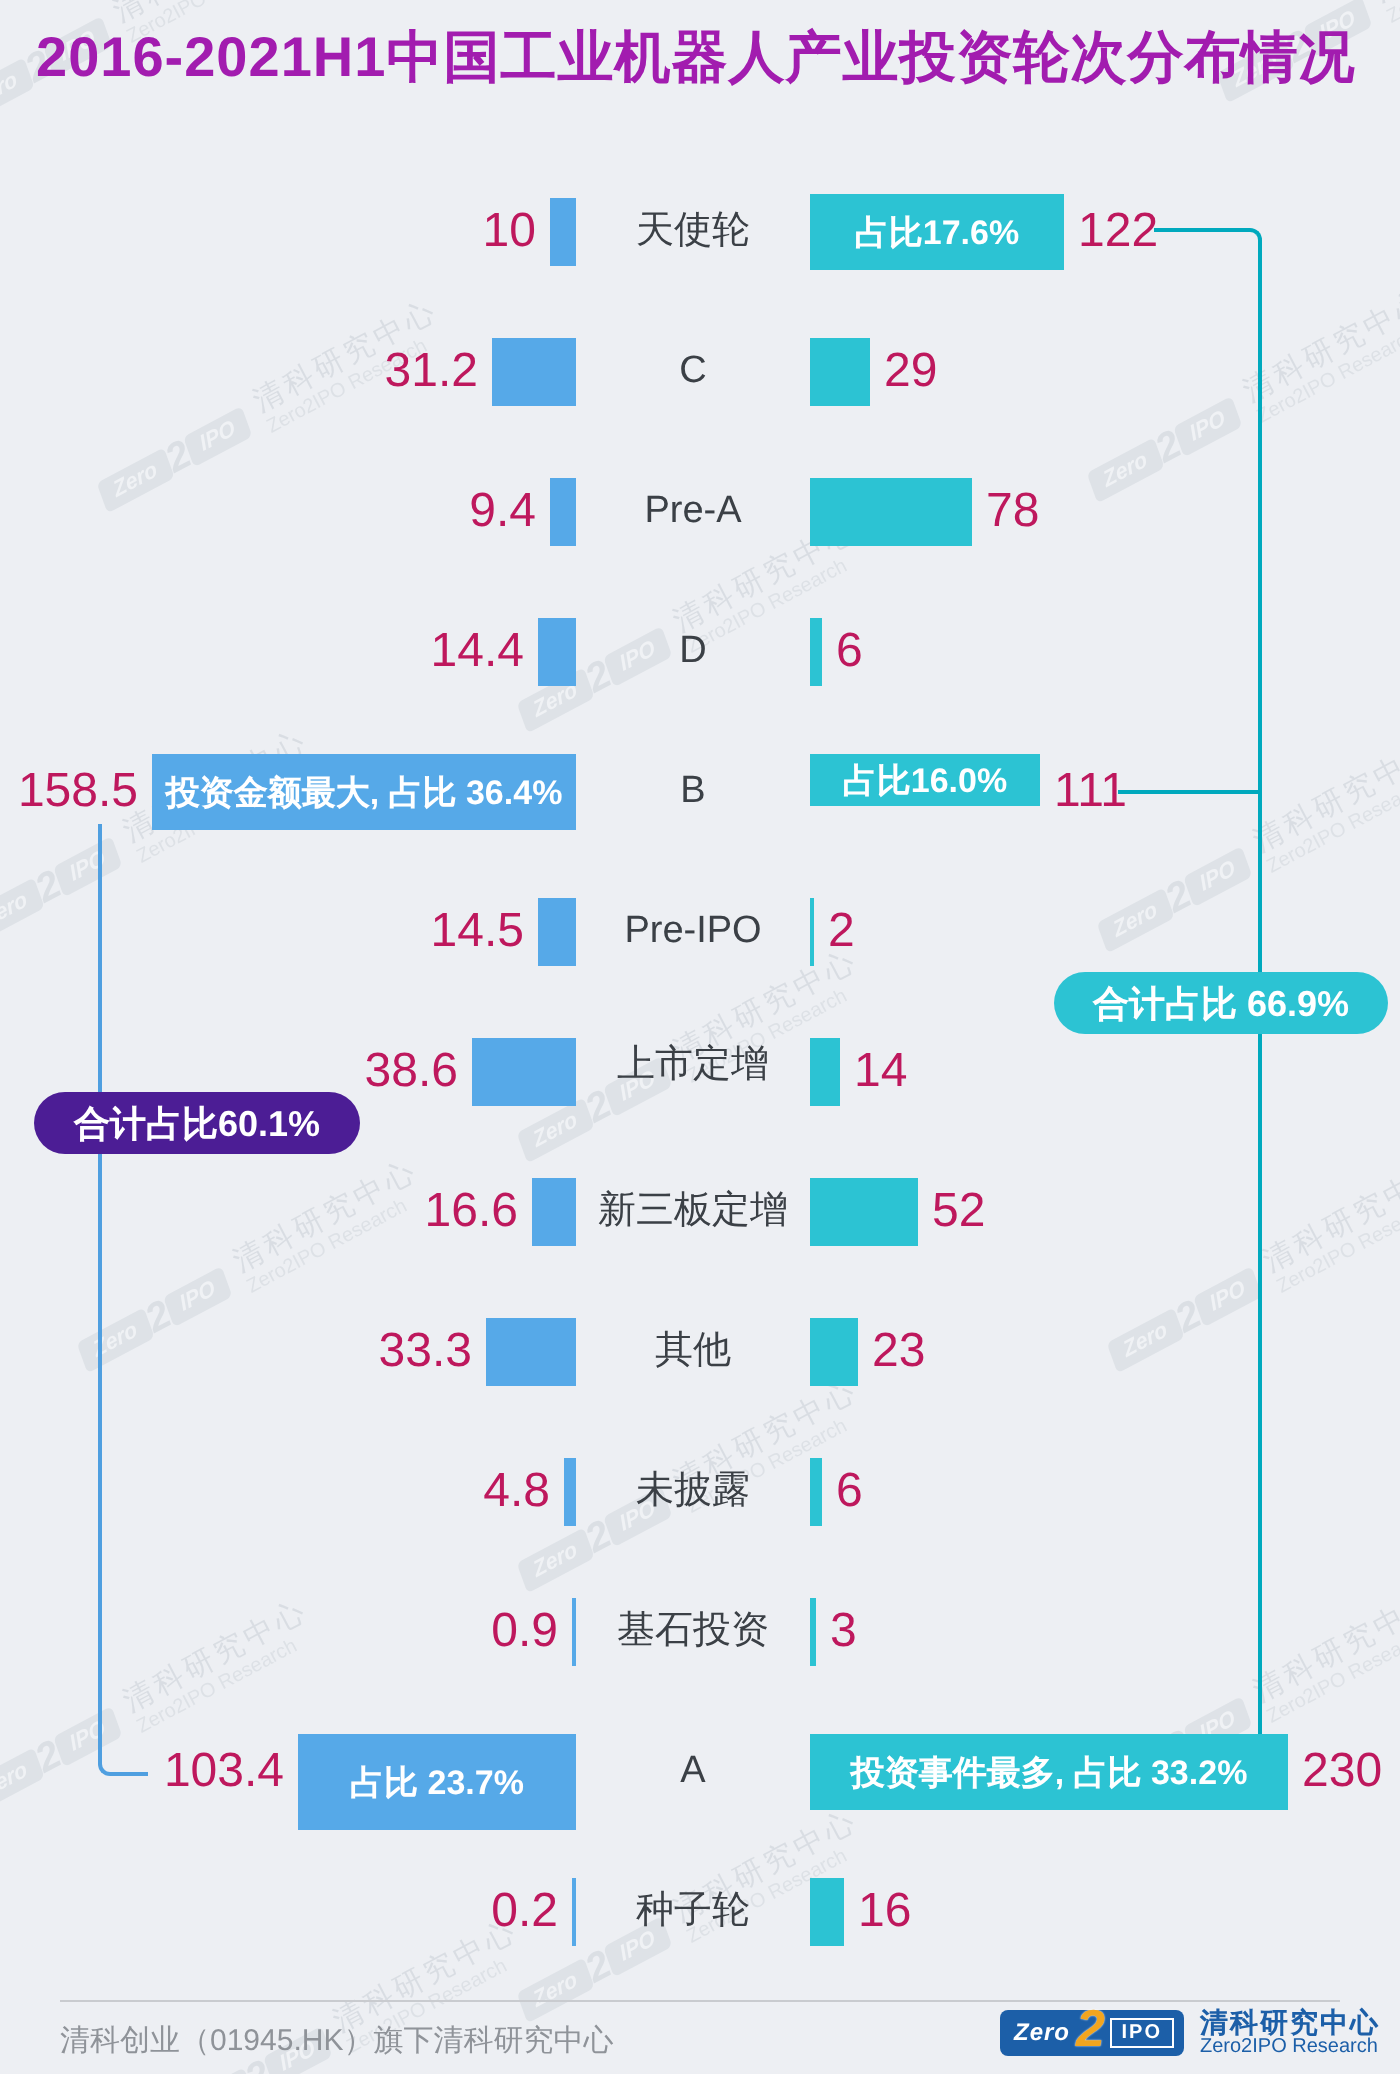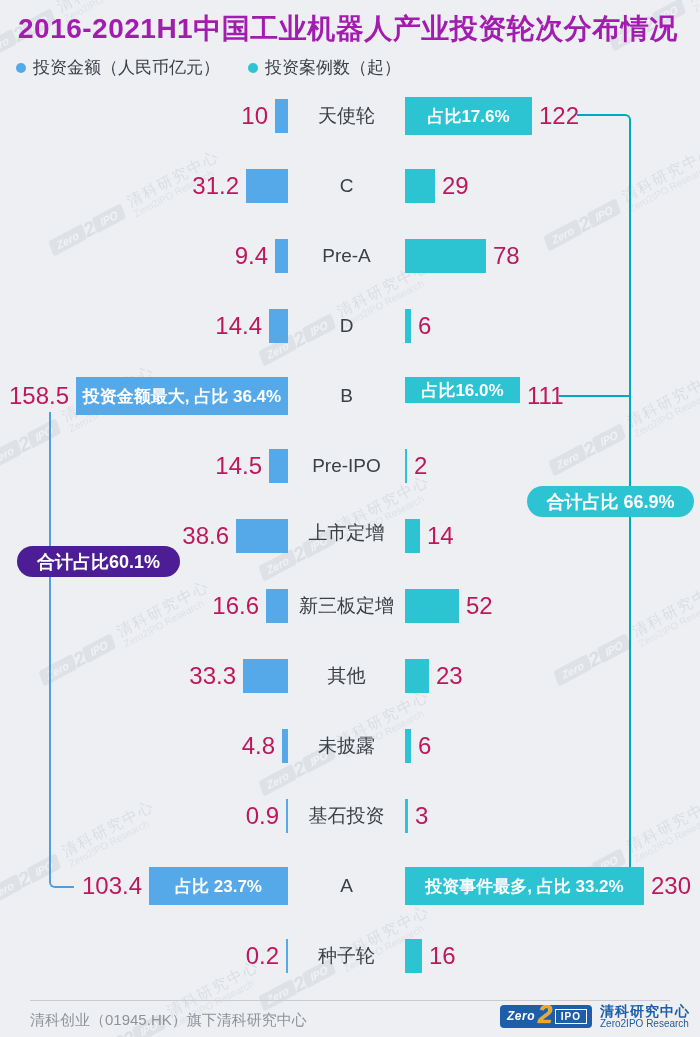--- a/index.html
+++ b/index.html
@@ -209,30 +209,20 @@
           <span class="wm-box">IPO</span>
         </span>
         <span class="wm-text">
           <div class="wm-cn">清科研究中心</div>
           <div class="wm-en">Zero2IPO Research</div>
         </span>
       </div>
     </div>
 
   <div class="title">2016-2021H1中国工业机器人产业投资轮次分布情况</div>
-  <div class="legend">
-    <div class="legend-item">
-      <span class="dot" id="dot-amount" style="background: rgb(86, 169, 232);"></span>
-      <span>投资金额（人民币亿元）</span>
-    </div>
-    <div class="legend-item">
-      <span class="dot" id="dot-count" style="background: rgb(44, 195, 211);"></span>
-      <span>投资案例数（起）</span>
-    </div>
-  </div>
 
   <div class="bracket" id="bracket-left" style="left: 49px; top: 412px; width: 23px; height: 474px; border-left: 2px solid rgb(79, 159, 224); border-bottom: 2px solid rgb(79, 159, 224); border-bottom-left-radius: 6px;"></div>
   <div class="bracket" id="bracket-right" style="left: 577px; top: 114px; width: 52px; height: 753px; border-top: 2px solid rgb(0, 169, 189); border-right: 2px solid rgb(0, 169, 189); border-top-right-radius: 6px;"></div>
   <div class="connector" id="connector-b" style="left: 559px; top: 395px; width: 70px; background: rgb(0, 169, 189);"></div>
 
   <div id="rows-layer">
       <div class="bar" style="left: 275px; top: 99px; width: 13px; height: 34px; background: rgb(86, 169, 232);"></div>
       <div class="val" style="right: 432px; top: 103px;">10</div>
       <div class="cat" style="top: 103px;">天使轮</div>
       <div class="bar" style="left: 405px; top: 97px; width: 127px; height: 38px; background: rgb(44, 195, 211);">
@@ -286,21 +276,21 @@
       <div class="bar" style="left: 282px; top: 729px; width: 6px; height: 34px; background: rgb(86, 169, 232);"></div>
       <div class="val" style="right: 425px; top: 733px;">4.8</div>
       <div class="cat" style="top: 733px;">未披露</div>
       <div class="bar" style="left: 405px; top: 729px; width: 6px; height: 34px; background: rgb(44, 195, 211);"></div>
       <div class="val" style="left: 418px; top: 733px;">6</div>
       <div class="bar" style="left: 286px; top: 799px; width: 2px; height: 34px; background: rgb(86, 169, 232);"></div>
       <div class="val" style="right: 421px; top: 803px;">0.9</div>
       <div class="cat" style="top: 803px;">基石投资</div>
       <div class="bar" style="left: 405px; top: 799px; width: 3px; height: 34px; background: rgb(44, 195, 211);"></div>
       <div class="val" style="left: 415px; top: 803px;">3</div>
-      <div class="bar" style="left: 149px; top: 867px; width: 139px; height: 38px; background: rgb(86, 169, 232);">
+      <div class="bar" style="left: 149px; top: 867px; width: 139px; height: 48px; background: rgb(86, 169, 232);">
         <span class="bar-note">占比 23.7%</span>
       </div>
       <div class="val" style="right: 558px; top: 873px;">103.4</div>
       <div class="cat" style="top: 873px;">A</div>
       <div class="bar" style="left: 405px; top: 867px; width: 239px; height: 38px; background: rgb(44, 195, 211);">
         <span class="bar-note">投资事件最多, 占比 33.2%</span>
       </div>
       <div class="val" style="left: 651px; top: 873px;">230</div>
       <div class="bar" style="left: 286px; top: 939px; width: 2px; height: 34px; background: rgb(86, 169, 232);"></div>
       <div class="val" style="right: 421px; top: 943px;">0.2</div>

